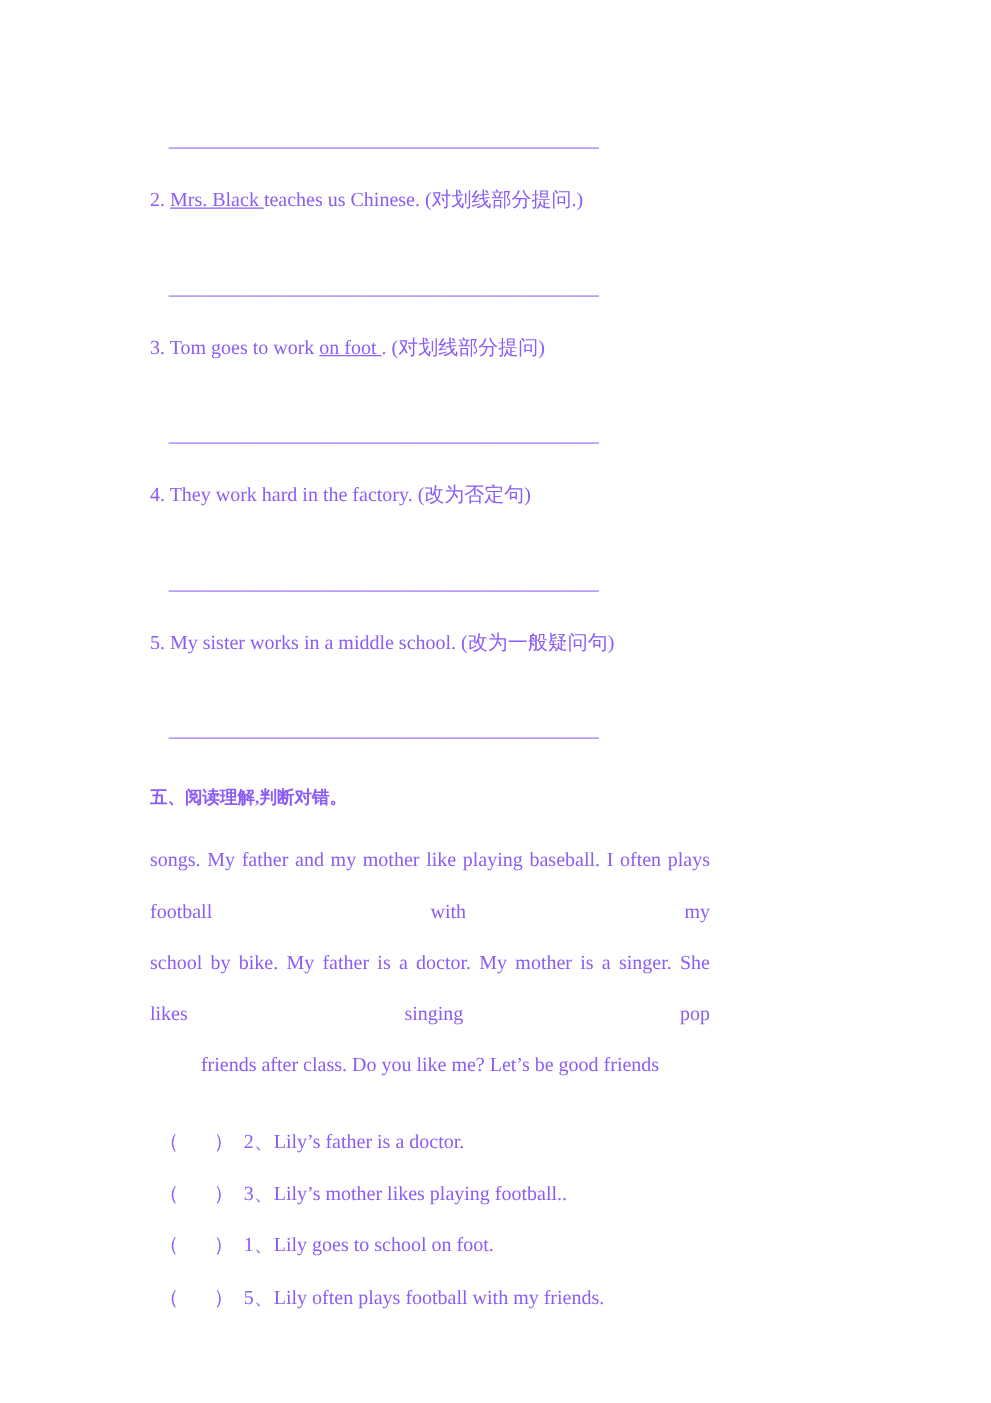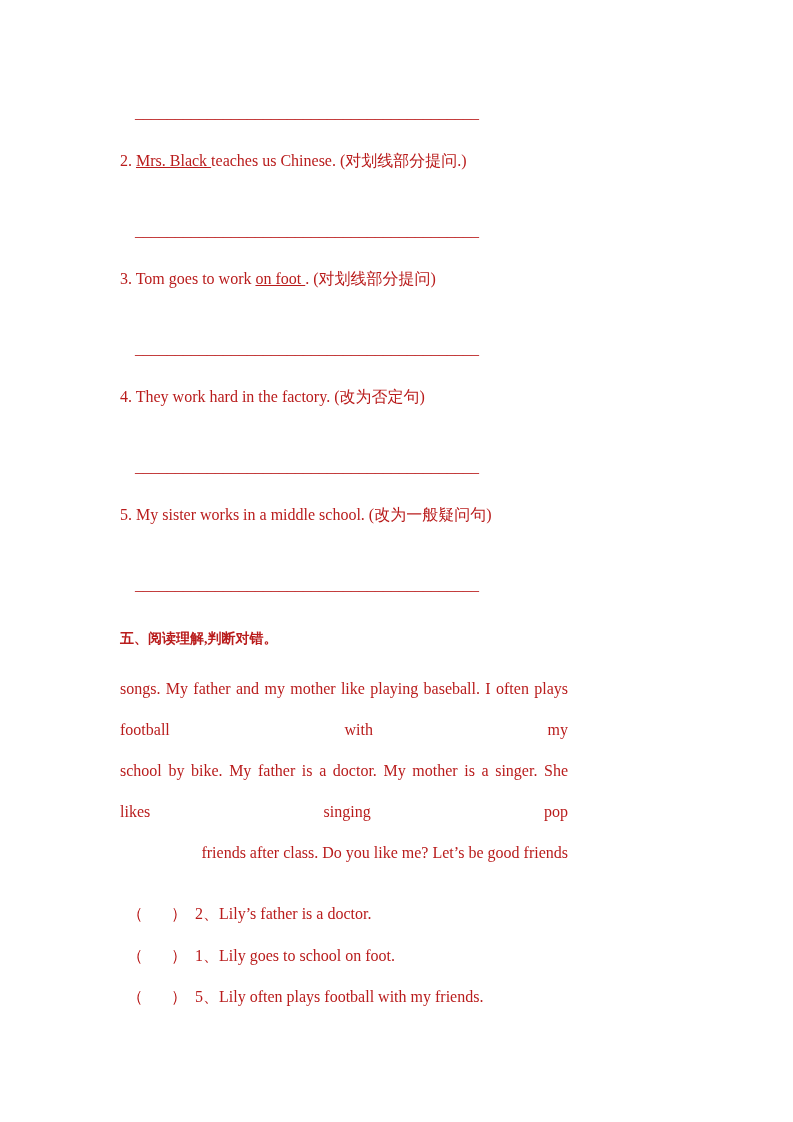--- a/index.html
+++ b/index.html
@@ -7,21 +7,21 @@
     padding: 0;
     background: #ffffff;
   }
   .page {
     position: relative;
     width: 686px;
     height: 1122px;
     background: #ffffff;
     overflow: hidden;
     font-family: "Liberation Serif", "DejaVu Serif", serif;
-    color: #b91c1c;
+    color: #8b5cf6;
     font-size: 16px;
   }
   .content {
     padding: 103px 118px 0 120px;
   }
   .answer-line {
     margin: 0;
     padding-left: 15px;
     line-height: 20px;
     white-space: nowrap;
@@ -41,21 +41,21 @@
     margin: 33px 0 0 0;
     font-weight: bold;
     font-size: 14px;
     line-height: 22px;
   }
   .passage {
     margin-top: 18px;
     line-height: 41px;
   }
   .passage .pline {
-    text-align: right;
+    text-align: center;
   }
   .passage .pline.jline {
     text-align: justify;
     text-align-last: justify;
   }
   .tf-list {
     margin-top: 20px;
     padding-left: 7px;
   }
   .tf-item {
@@ -94,18 +94,19 @@
     <p class="section-heading">五、阅读理解,判断对错。</p>
 
     <div class="passage">
       <div class="pline jline">songs. My father and my mother like playing baseball. I often plays football with my</div>
       <div class="pline jline">school by bike. My father is a doctor. My mother is a singer. She likes singing pop</div>
       <div class="pline">friends after class. Do you like me? Let’s be good friends</div>
     </div>
 
     <div class="tf-list">
       <div class="tf-item"><span class="bracket">（　）</span><span>2、Lily’s father is a doctor.</span></div>
+      <div class="tf-item"><span class="bracket">（　）</span><span>3、Lily’s mother likes playing football..</span></div>
       <div class="tf-item"><span class="bracket">（　）</span><span>1、Lily goes to school on foot.</span></div>
       <div class="tf-item"><span class="bracket">（　）</span><span>5、Lily often plays football with my friends.</span></div>
     </div>
 
   </div>
 </div>
 
 </body></html>

